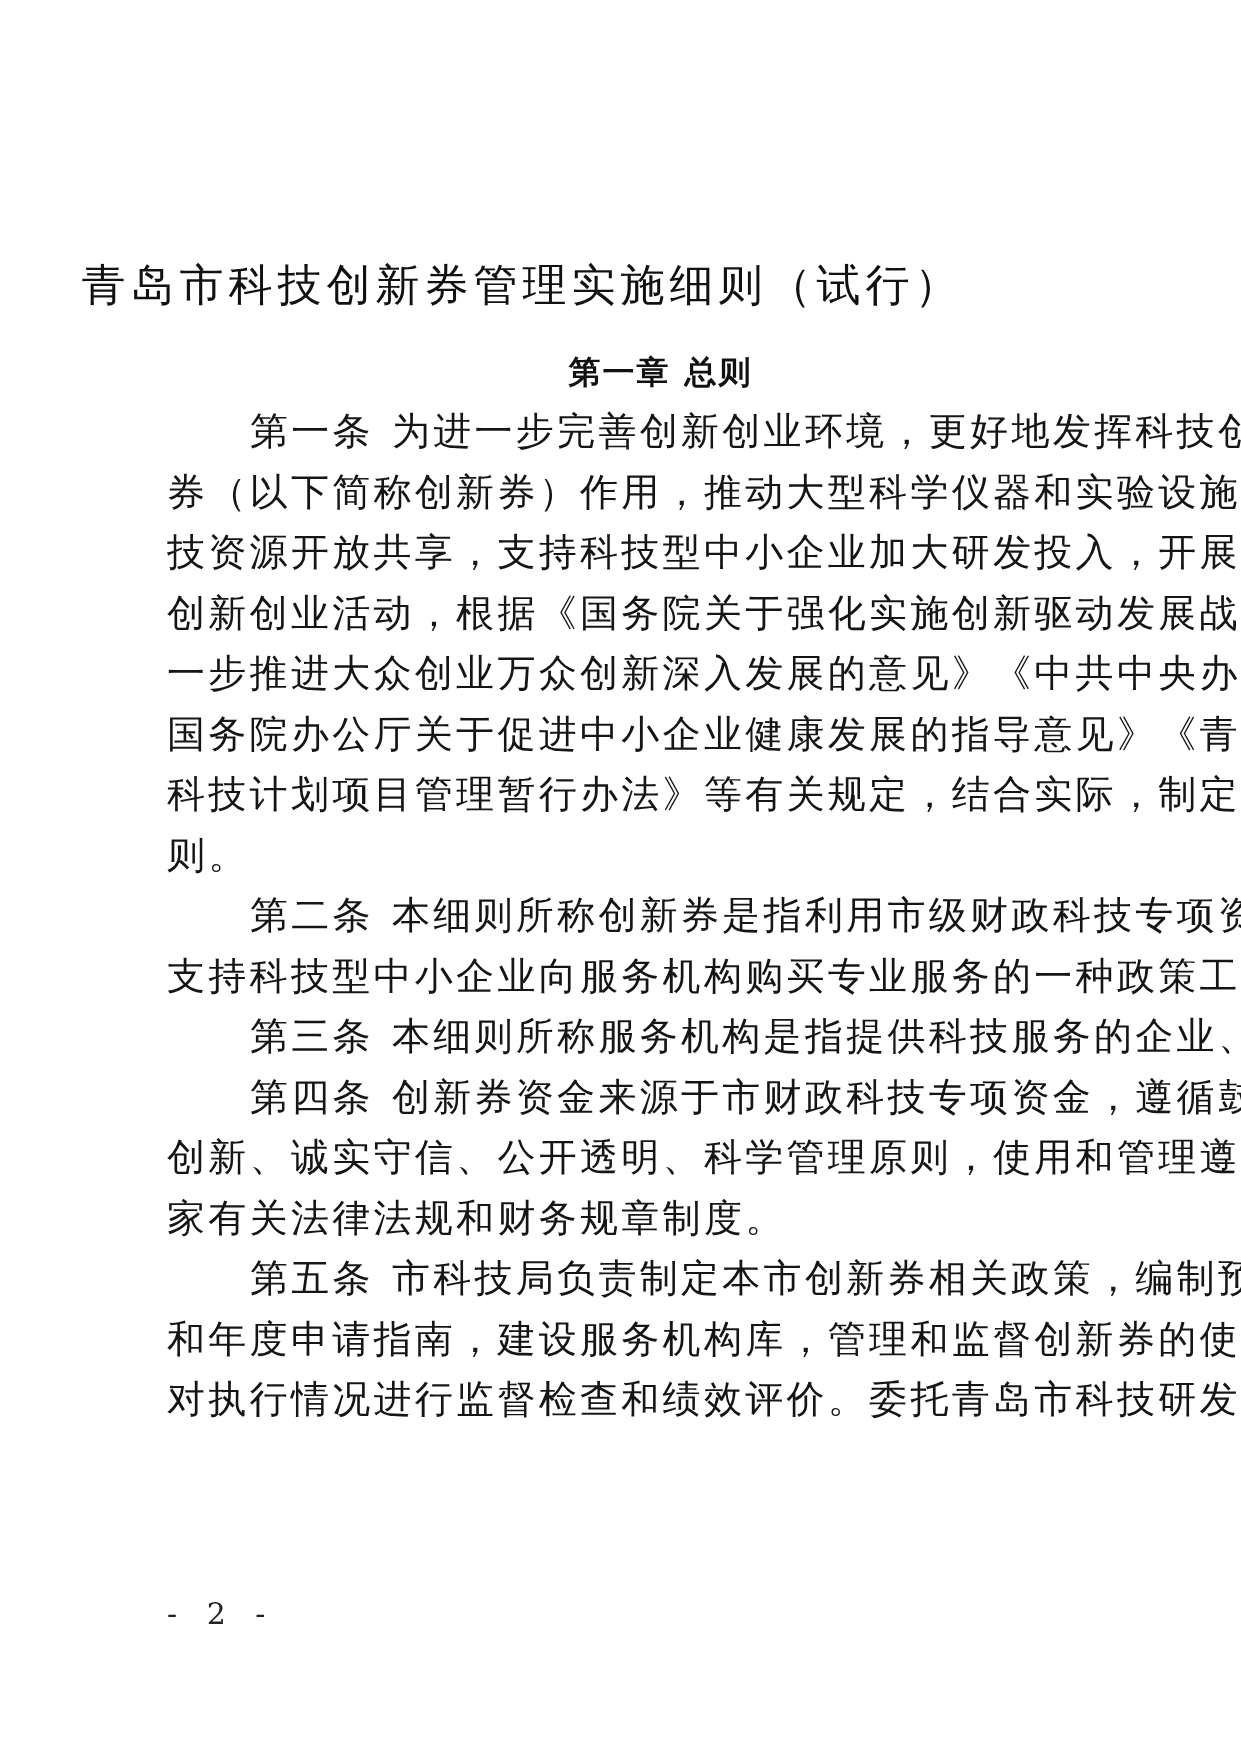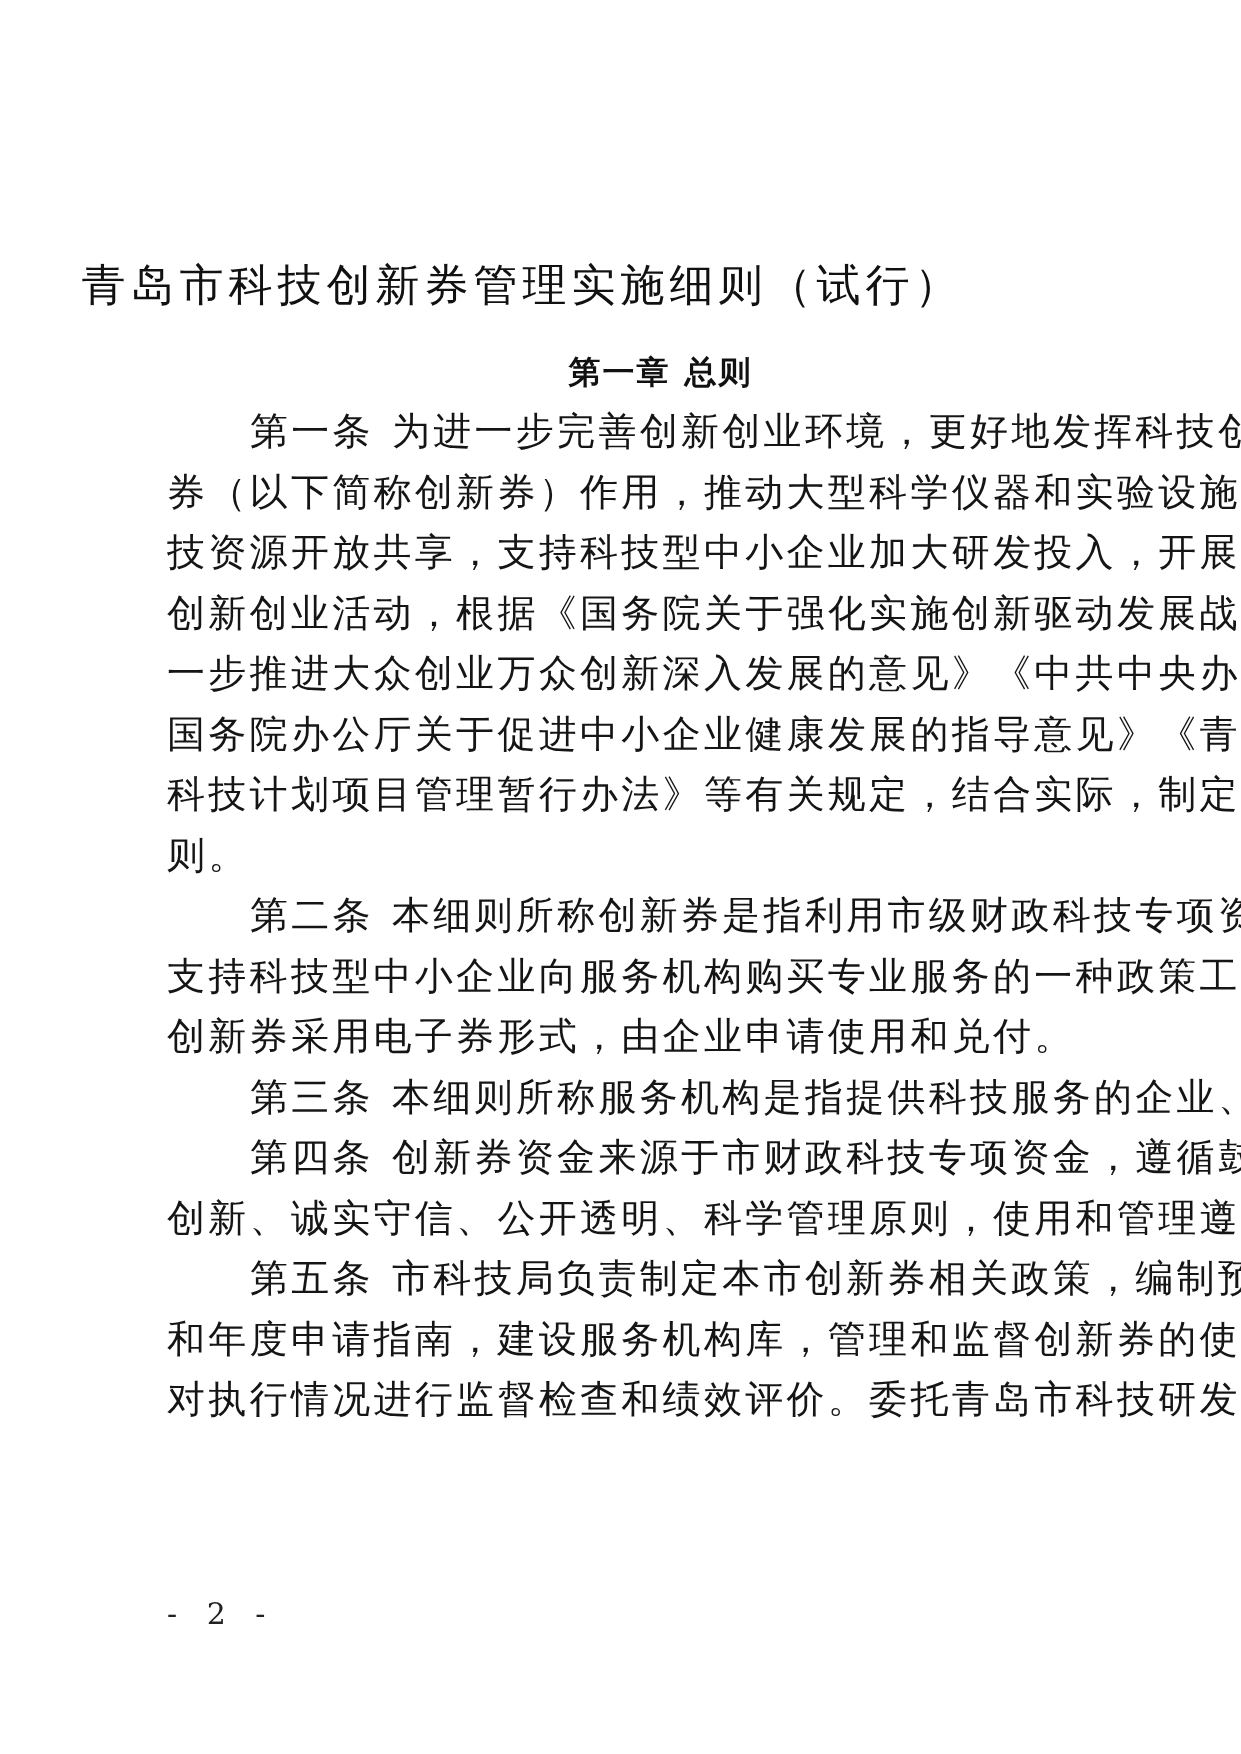--- a/index.html
+++ b/index.html
@@ -37,28 +37,28 @@
     <span class="line">技资源开放共享，支持科技型中小企业加大研发投入，开展科技</span>
     <span class="line">创新创业活动，根据《国务院关于强化实施创新驱动发展战略进</span>
     <span class="line">一步推进大众创业万众创新深入发展的意见》《中共中央办公厅</span>
     <span class="line">国务院办公厅关于促进中小企业健康发展的指导意见》《青岛市</span>
     <span class="line">科技计划项目管理暂行办法》等有关规定，结合实际，制定本细</span>
     <span class="line">则。</span>
   </div>
   <div class="para">
     <span class="line" style="padding-left:83px;text-indent:0"><span class="art-label">第二条</span><span class="art-gap"></span><span>本细则所称创新券是指利用市级财政科技专项资金，</span></span>
     <span class="line">支持科技型中小企业向服务机构购买专业服务的一种政策工具。</span>
-    <span class="line">创新券采用电子券形式，由企业申请使用和兑付。</span>
   </div>
   <div class="para">
     <span class="line" style="padding-left:83px;text-indent:0"><span class="art-label">第三条</span><span class="art-gap"></span><span>本细则所称服务机构是指提供科技服务的企业、高</span></span>
   </div>
   <div class="para">
     <span class="line" style="padding-left:83px;text-indent:0"><span class="art-label">第四条</span><span class="art-gap"></span><span>创新券资金来源于市财政科技专项资金，遵循鼓励</span></span>
     <span class="line">创新、诚实守信、公开透明、科学管理原则，使用和管理遵守国</span>
+    <span class="line">家有关法律法规和财务规章制度。</span>
   </div>
   <div class="para">
     <span class="line" style="padding-left:83px;text-indent:0"><span class="art-label">第五条</span><span class="art-gap"></span><span>市科技局负责制定本市创新券相关政策，编制预算</span></span>
     <span class="line">和年度申请指南，建设服务机构库，管理和监督创新券的使用，</span>
     <span class="line">对执行情况进行监督检查和绩效评价。委托青岛市科技研发服务</span>
   </div>
 </div>
 
 <div class="page-number">- 2 -</div>
 

